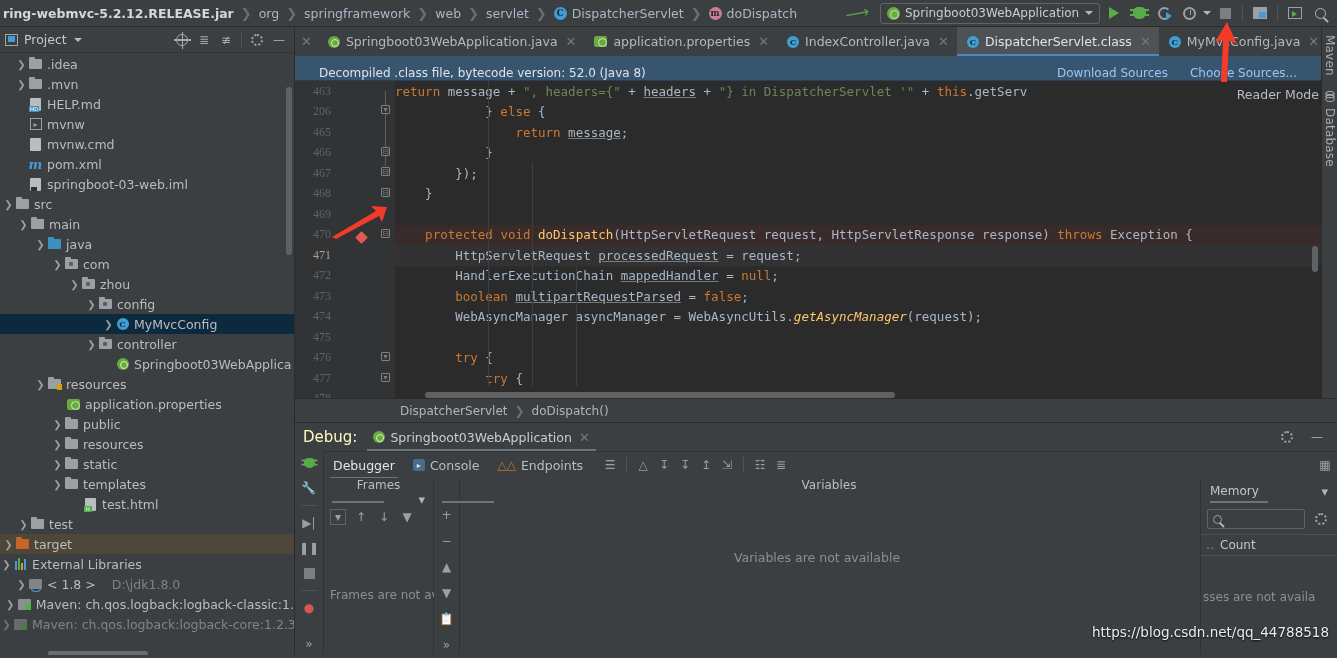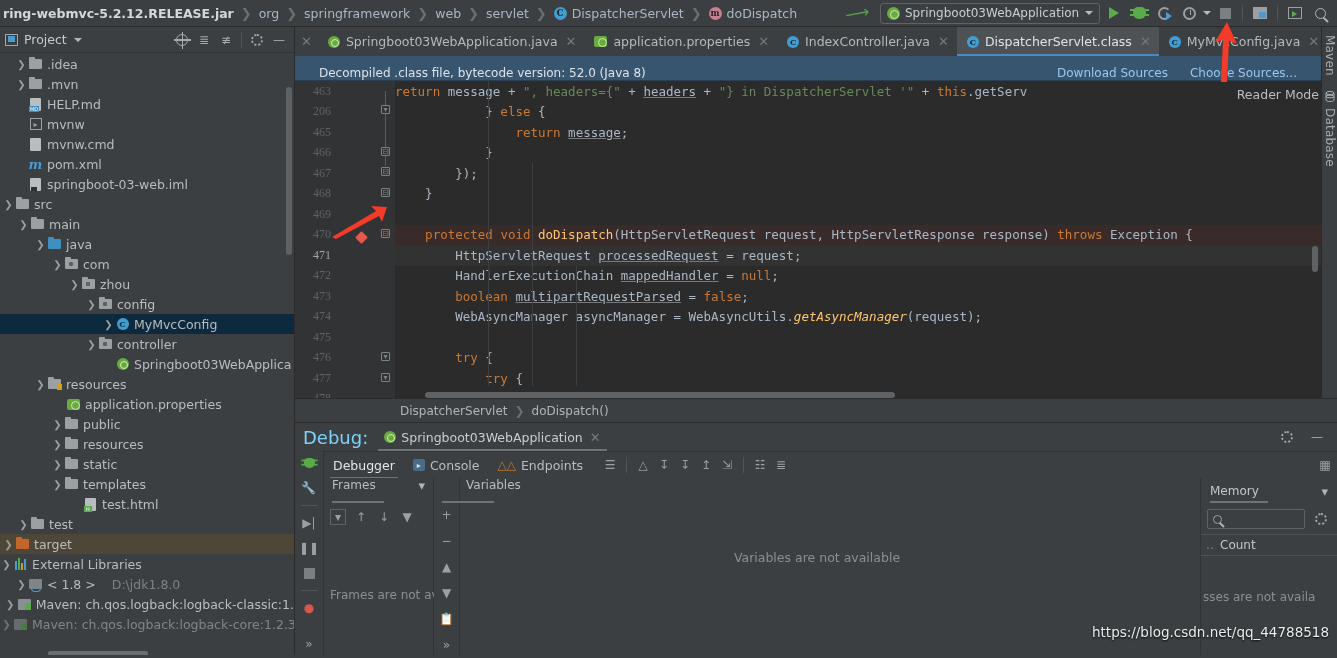--- a/index.html
+++ b/index.html
@@ -190,21 +190,21 @@
     font-size: 12px; color: #b0b5b8; border-top: 1px solid #2b2b2b;
   }
   .ed-crumb .sep { color:#6b6f71; margin: 0 7px; }
 
   
   .debug-head {
     position: absolute; left: 295px; top: 422px; width: 1042px; height: 29px;
     background: #3c3f41; display: flex; align-items: center; padding-left: 8px;
     border-top: 1px solid #2b2b2b;
   }
-  .debug-label { color:#7dd3fc; font-size:18px; margin-right: 10px; }
+  .debug-label { color:#fef9c3; font-size:15px; margin-right: 10px; }
   .dbg-cfgtab {
     display:flex; align-items:center; gap:5px; height:29px; padding: 0 6px;
     color:#c8cdd0; font-size:12.5px; position:relative;
   }
   .dbg-cfgtab::after{content:"";position:absolute;left:0;right:0;bottom:1px;height:2px;background:#6e7376;}
   .debug-head-right { margin-left:auto; display:flex; align-items:center; gap:10px; padding-right:10px; }
 
   .debug-toolbar {
     position: absolute; left: 295px; top: 451px; width: 1042px; height: 27px;
     background: #3c3f41; display: flex; align-items: center;
@@ -218,21 +218,21 @@
   .dtab { font-size:12.5px; color:#b8bdc0; display:flex; align-items:center; gap:5px; padding: 0 9px; height:27px; position:relative;}
   .dtab.active { color:#e2e6e9; }
   .dtab.active::after{content:"";position:absolute;left:6px;right:6px;bottom:0;height:2px;background:#6e7376;}
   .dbg-ic-row { display:flex; align-items:center; gap:5px; margin-left:10px; }
   .dic { width:16px;height:16px;display:inline-flex;align-items:center;justify-content:center;color:#9aa0a3;font-size:12px;}
 
   .frames-pane {
     position: absolute; left: 324px; top: 478px; width: 110px; height: 180px;
     background: #3c3f41; border-right: 1px solid #313436;
   }
-  .pane-tabhdr { height: 26px; display:flex;padding:0 8px; font-size:12px;color:#b8bdc0; position:relative;}
+  .pane-tabhdr { height: 26px; display:flex;align-items:center;padding:0 8px; font-size:12px;color:#b8bdc0; position:relative;flex-direction:column;}
   .pane-tabhdr::after{content:"";position:absolute;left:8px;width:52px;bottom:1px;height:2px;background:#6e7376;}
   .frames-toolrow { height:26px; display:flex; align-items:center; gap:7px; padding-left:6px; }
   .frames-empty { font-size:12px; color:#8a8f92; padding: 58px 0 0 6px; white-space:nowrap; }
 
   .vars-pane {
     position: absolute; left: 434px; top: 478px; width: 766px; height: 180px;
     background: #3c3f41;
   }
   .vars-empty { position:absolute; left:0; right:0; top:72px; text-align:center; font-size:12.5px; color:#8a8f92; }
   .vars-railcol {

